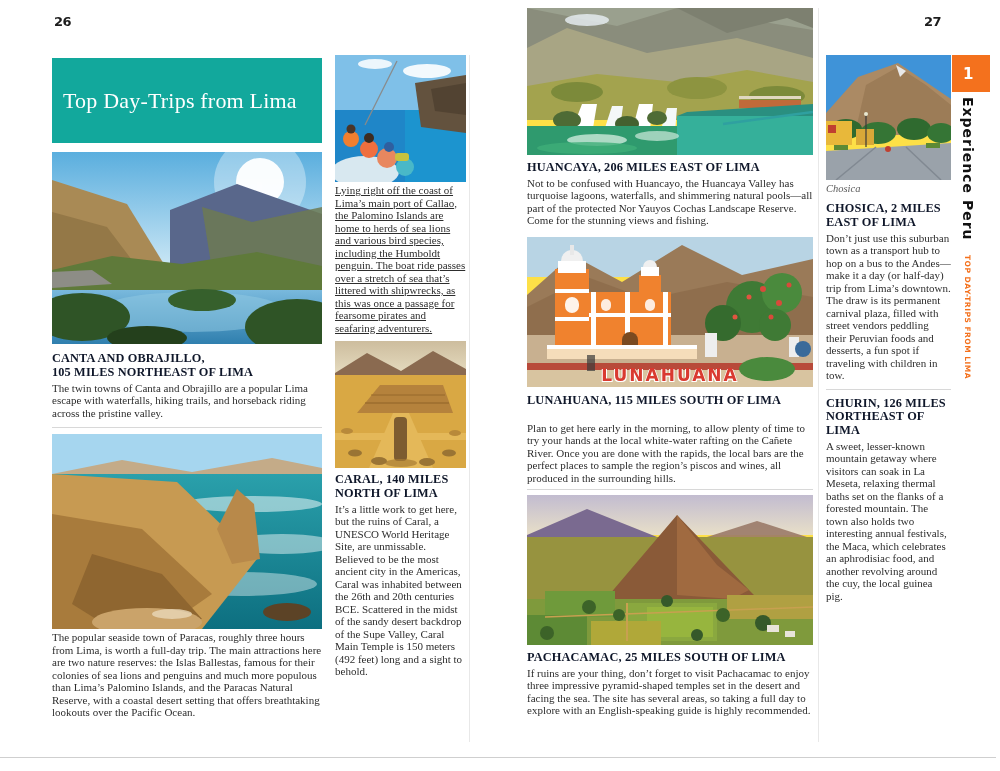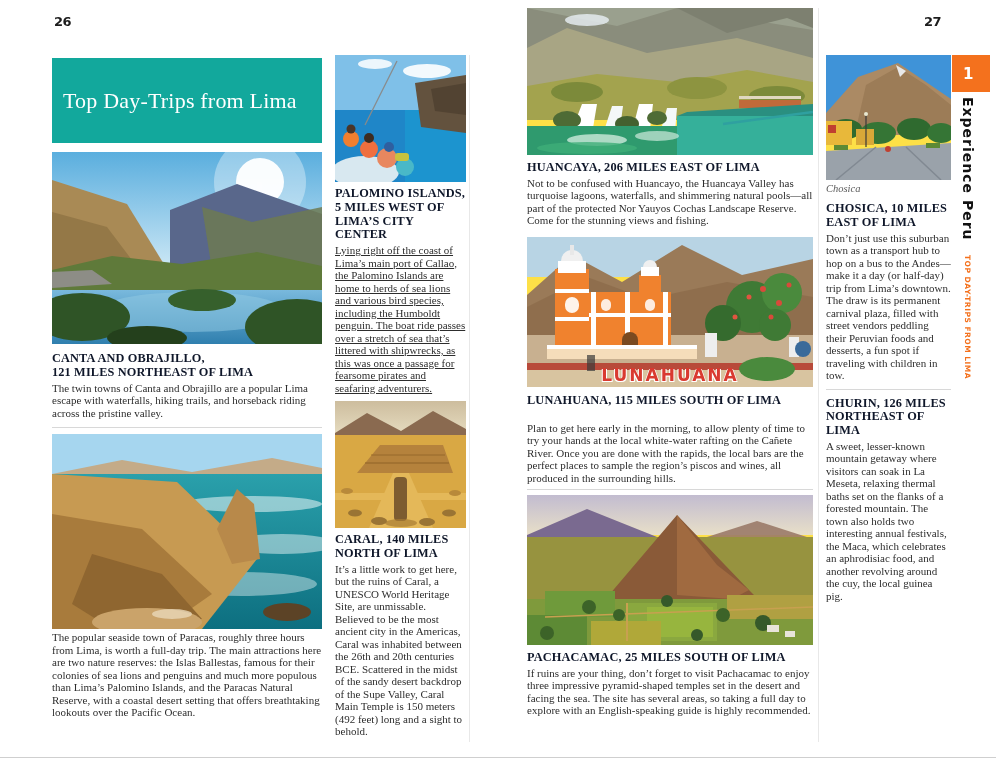--- a/index.html
+++ b/index.html
@@ -73,21 +73,21 @@
         <rect x="0" y="138" width="270" height="54" fill="url(#cWater)"></rect>
         <ellipse cx="140" cy="160" rx="95" ry="20" fill="#8fc8e2" opacity="0.55"></ellipse>
         <ellipse cx="30" cy="165" rx="48" ry="24" fill="#2f5426"></ellipse>
         <ellipse cx="245" cy="175" rx="52" ry="28" fill="#2f5426"></ellipse>
         <ellipse cx="150" cy="148" rx="34" ry="11" fill="#36602c"></ellipse>
         <ellipse cx="95" cy="186" rx="40" ry="12" fill="#24401c"></ellipse>
         <polygon points="0,120 40,118 60,132 0,136" fill="#8d8d86"></polygon>
       </svg>
     </div>
     <h3 style="margin-top:8px;">CANTA AND OBRAJILLO,
-121 MILES NORTHEAST OF LIMA</h3>
+105 MILES NORTHEAST OF LIMA</h3>
     <p class="body" style="margin-top:2px;">The twin towns of Canta and Obrajillo are a popular Lima escape with waterfalls, hiking trails, and horseback riding across the pristine valley.</p>
 
     <hr class="divider" style="margin-top:8px;">
 
     <div class="photo" style="height:195px;margin-top:6px;">
       <svg viewBox="0 0 270 195" preserveAspectRatio="none">
         <defs>
           <linearGradient id="pSea" x1="0" y1="0" x2="0" y2="1">
             <stop offset="0" stop-color="#2aa0ab"></stop>
               <stop offset="1" stop-color="#0d6f80"></stop>
@@ -127,23 +127,20 @@
         <circle cx="16" cy="84" r="8" fill="#f07f2f"></circle>
         <circle cx="34" cy="94" r="9" fill="#ef6f3f"></circle>
         <circle cx="52" cy="103" r="10" fill="#e8875f"></circle>
         <circle cx="16" cy="74" r="4.5" fill="#4a3528"></circle>
         <circle cx="34" cy="83" r="5" fill="#3d2b20"></circle>
         <circle cx="54" cy="92" r="5" fill="#2f5f9f"></circle>
         <circle cx="70" cy="112" r="9" fill="#49b8c8"></circle>
         <rect x="60" y="98" width="14" height="8" rx="3" fill="#c8c23f"></rect>
       </svg>
     </div>
-    <h3 style="margin-top:5px;">PALOMINO ISLANDS,
-5 MILES WEST OF
-LIMA’S CITY CENTER</h3>
     <p class="body" style="margin-top:2px;text-decoration:underline;">Lying right off the coast of Lima’s main port of Callao, the Palomino Islands are home to herds of sea lions and various bird species, including the Humboldt penguin. The boat ride passes over a stretch of sea that’s littered with shipwrecks, as this was once a passage for fearsome pirates and seafaring adventurers.</p>
 
     <div class="photo" style="height:127px;margin-top:7px;">
       <svg viewBox="0 0 131 127" preserveAspectRatio="none">
         <defs>
           <linearGradient id="kSky" x1="0" y1="0" x2="0" y2="1">
             <stop offset="0" stop-color="#cdbd9e"></stop>
               <stop offset="1" stop-color="#e6dcc0"></stop>
           </linearGradient>
         </defs>
@@ -310,21 +307,21 @@
         <circle cx="40" cy="59" r="2" fill="#e8e8d0"></circle>
         <polygon points="0,96 125,88 125,125 0,125" fill="#9aa2aa"></polygon>
         <line x1="10" y1="125" x2="50" y2="92" stroke="#818992" stroke-width="1.5"></line>
         <line x1="115" y1="125" x2="80" y2="92" stroke="#818992" stroke-width="1.5"></line>
         <rect x="8" y="90" width="14" height="5" fill="#5d8a35"></rect>
         <rect x="100" y="88" width="14" height="5" fill="#5d8a35"></rect>
         <circle cx="62" cy="94" r="3" fill="#c04030"></circle>
       </svg>
     </div>
     <div class="caption">Chosica</div>
-    <h3 style="margin-top:8px;">CHOSICA, 10 MILES
+    <h3 style="margin-top:8px;">CHOSICA, 2 MILES
 EAST OF LIMA</h3>
     <p class="body" style="margin-top:2px;">Don’t just use this suburban town as a transport hub to hop on a bus to the Andes—make it a day (or half-day) trip from Lima’s downtown. The draw is its permanent carnival plaza, filled with street vendors peddling their Peruvian foods and desserts, a fun spot if traveling with children in tow.</p>
 
     <hr class="divider" style="margin-top:7px;">
 
     <h3 style="margin-top:7px;">CHURIN, 126 MILES
 NORTHEAST OF LIMA</h3>
     <p class="body" style="margin-top:2px;">A sweet, lesser-known mountain getaway where visitors can soak in La Meseta, relaxing thermal baths set on the flanks of a forested mountain. The town also holds two interesting annual festivals, the Maca, which celebrates an aphrodisiac food, and another revolving around the cuy, the local guinea pig.</p>
   </div>
 

